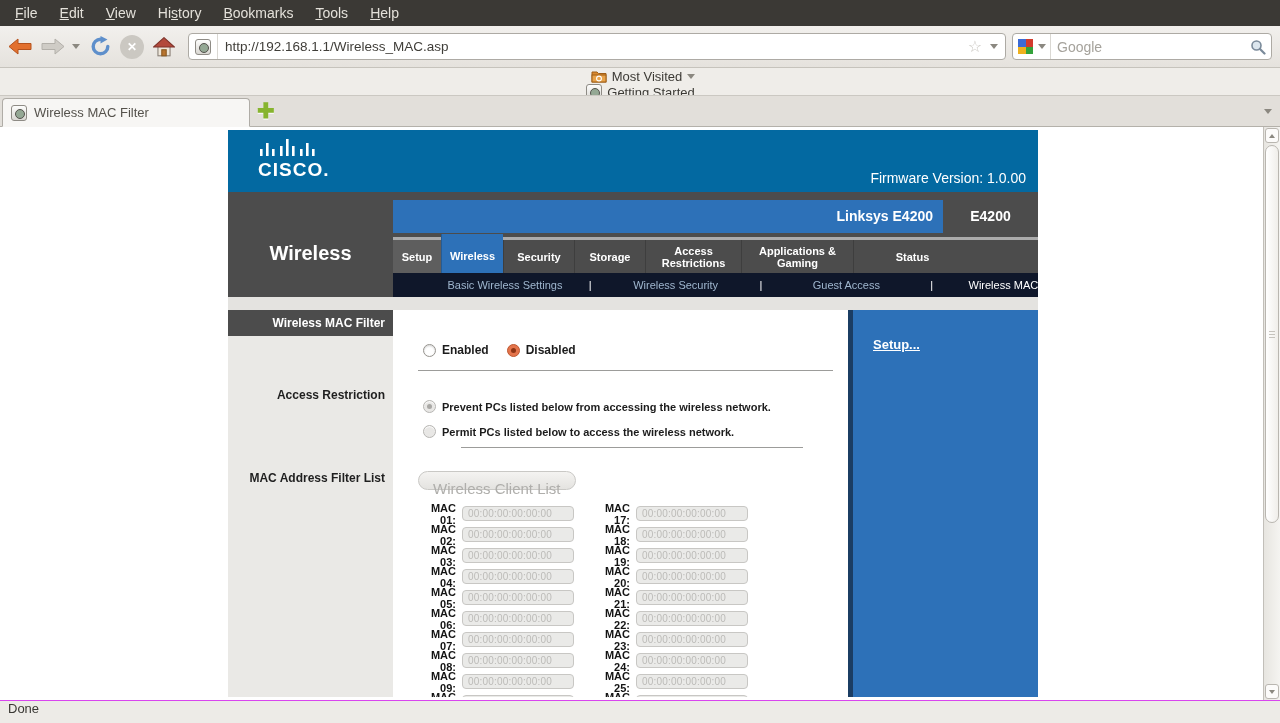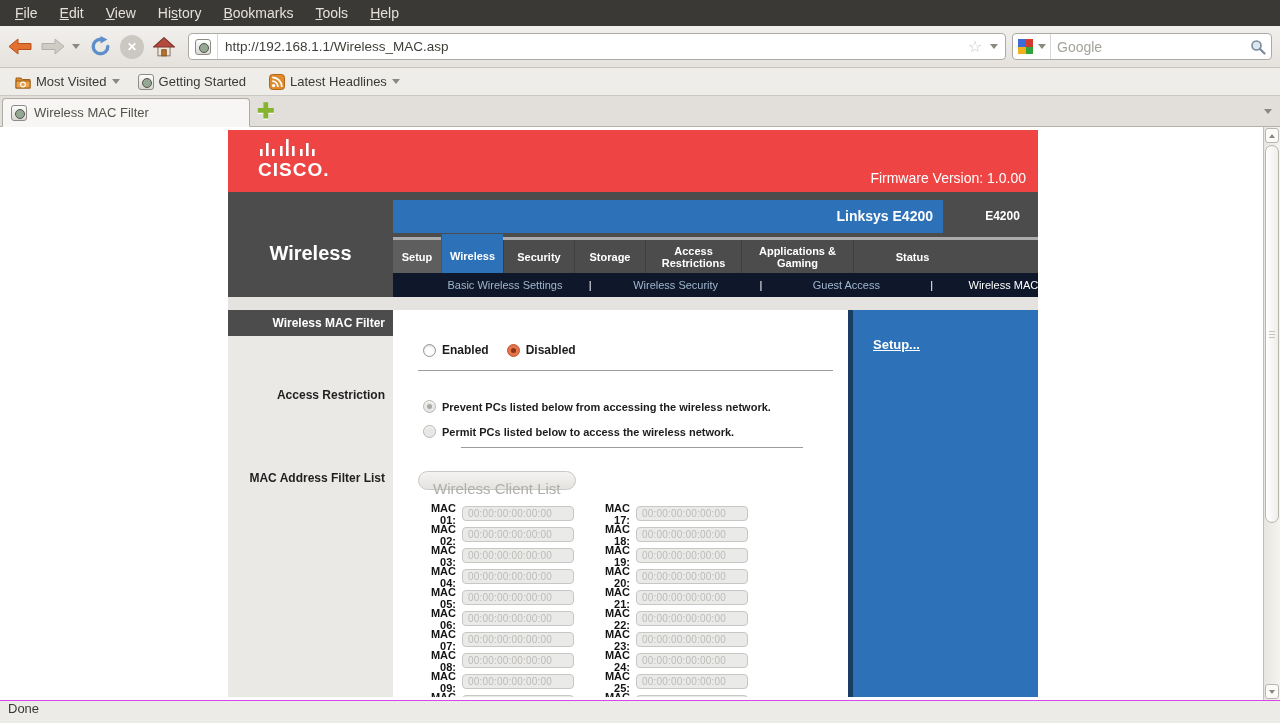--- a/index.html
+++ b/index.html
@@ -35,21 +35,21 @@
                border-radius:4px; display:flex; align-items:center; padding:0 5px; }
   .glogo { width:15px; height:15px; display:grid; grid-template-columns:8px 7px; grid-template-rows:8px 7px; }
   .glogo i:nth-child(1){background:#3B6BD6;} .glogo i:nth-child(2){background:#D23B2D;}
   .glogo i:nth-child(3){background:#EFB11E;} .glogo i:nth-child(4){background:#33A23A;}
   .search-input { flex:1; border:none; outline:none; font-size:14px; color:#ec4899;
                   font-family:"Liberation Sans",sans-serif; margin-left:6px; min-width:0; }
   .search-input::placeholder { color:#A5A29B; }
   .sep-line { width:1px; height:100%; background:#DAD8D3; margin-left:4px; }
 
   .bmbar { position:absolute; top:68px; left:0; right:0; height:27px; background:#EFEDE9;
-           display:flex; align-items:center; padding-left:6px; }
+           display:flex; align-items:center; padding-left:6px;flex-direction:column; }
   .bm-item { display:flex; align-items:center; padding:0 9px; height:22px; }
   .bm-label { font-size:13px; color:#3C3A35; margin:0 5px; }
   .bm-icon { width:16px; height:16px; display:inline-block; }
 
   .tabbar { position:absolute; top:95px; left:0; right:0; height:32px; background:#E2DFDA;
             border-top:1px solid #CBC8C2; border-bottom:1px solid #B4B1AA; }
   .btab { position:absolute; left:2px; bottom:-1px; width:248px; height:29px; background:#F7F6F4;
           border:1px solid #AFACA6; border-bottom:1px solid #F7F6F4; border-radius:4px 4px 0 0;
           display:flex; align-items:center; padding:0 8px; }
   .btab-label { font-size:13px; color:#55524C; margin-left:7px; }
@@ -71,32 +71,32 @@
   .sbtn.up { top:1px; } .sbtn.down { bottom:1px; }
   .tri-up { width:0;height:0;border-left:3.5px solid transparent;border-right:3.5px solid transparent;border-bottom:4.5px solid #8B8880;}
   .tri-down { width:0;height:0;border-left:3.5px solid transparent;border-right:3.5px solid transparent;border-top:4.5px solid #8B8880;}
   .sthumb { position:absolute; left:1px; top:18px; width:14px; height:378px; background:linear-gradient(to right,#FFFFFF,#F0EEEA);
             border:1px solid #B9B6B0; border-radius:7px; }
   .sthumb::after { content:""; position:absolute; left:3px; top:50%; width:6px; height:1px;
                    background:#C6C3BD; box-shadow:0 -3px 0 #C6C3BD, 0 3px 0 #C6C3BD; }
 
   
   .rpage { position:absolute; left:228px; top:3px; width:810px; height:567px; overflow:hidden; background:#FFF; }
-  .rheader { position:absolute; top:0; left:0; width:810px; height:62px; background:#ef4444; }
+  .rheader { position:absolute; top:0; left:0; width:810px; height:62px; background:#0369a1; }
   .cisco { position:absolute; left:30px; top:9px; color:#FFF; }
   .cisco-name { font-size:19px; font-weight:bold; letter-spacing:1px; line-height:18px; }
   .firmware { position:absolute; right:12px; bottom:6px; color:#FFF; font-size:14px; }
 
   .rband { position:absolute; top:62px; left:0; width:810px; height:105px; background:#4C4C4C; }
   .rtitle { position:absolute; left:0; top:44px; width:165px; height:34px; line-height:34px;
             text-align:center; color:#FFF; font-size:20px; font-weight:bold; }
   .productbar { position:absolute; left:165px; top:8px; width:550px; height:33px; background:#2D71B8;
                 color:#FFF; font-size:14px; font-weight:bold; text-align:right; line-height:33px; padding-right:10px; }
   .modelbox { position:absolute; left:715px; top:8px; width:95px; height:33px; line-height:33px;
-              text-align:center; color:#FFF; font-size:12px; font-weight:bold;margin-left:12px; }
+              text-align:center; color:#FFF; font-size:14px; font-weight:bold; }
   .tabline { position:absolute; left:165px; top:45px; width:645px; height:3px; background:#ABABAB; }
   .rtabs { position:absolute; left:165px; top:48px; width:645px; height:33px; display:flex; }
   .rtab { height:33px; display:flex; align-items:center; justify-content:center; text-align:center;
           color:#FFF; font-size:11px; font-weight:bold; line-height:12px; border-left:1px solid rgba(0,0,0,.18); }
   .rtab:first-child { border-left:none; }
   .rtab:nth-child(1){width:48px; background:#5E5E5E;}
   .rtab:nth-child(2){width:62px;} .rtab:nth-child(3){width:71px;} .rtab:nth-child(4){width:71px;}
   .rtab:nth-child(5){width:96px;} .rtab:nth-child(6){width:112px;} .rtab:nth-child(7){width:118px;}
   .rtab:nth-child(8){width:62px;}
   .rtab.active { background:#2D71B8; margin-top:-6px; height:39px; padding-top:4px; z-index:2; }

